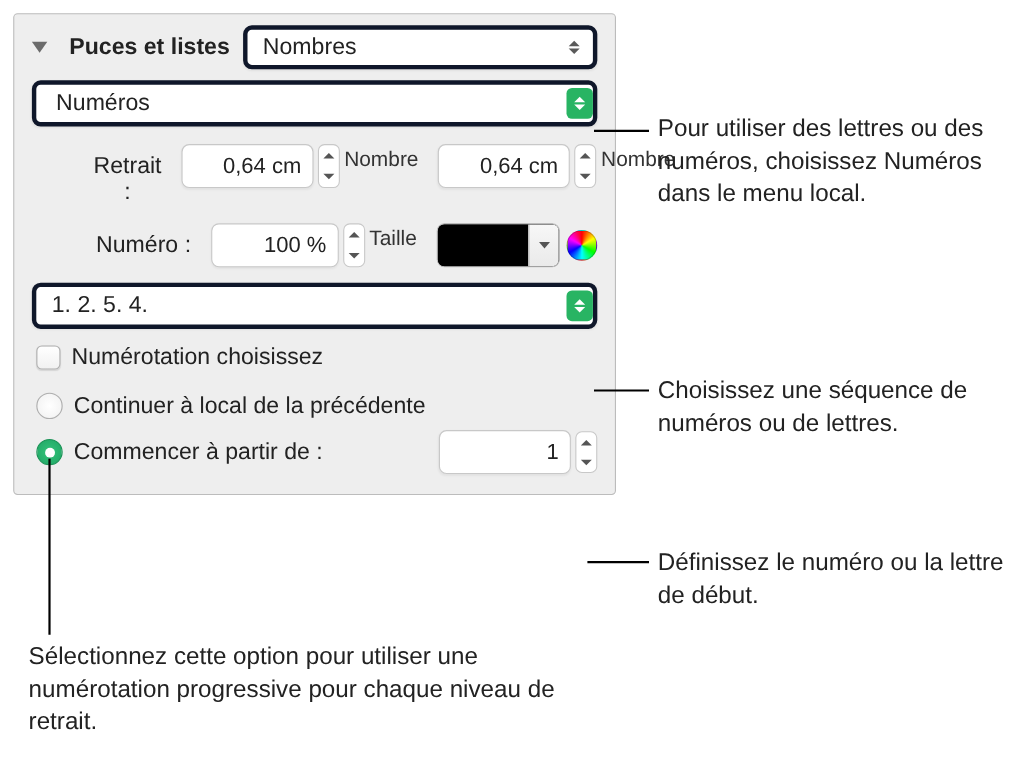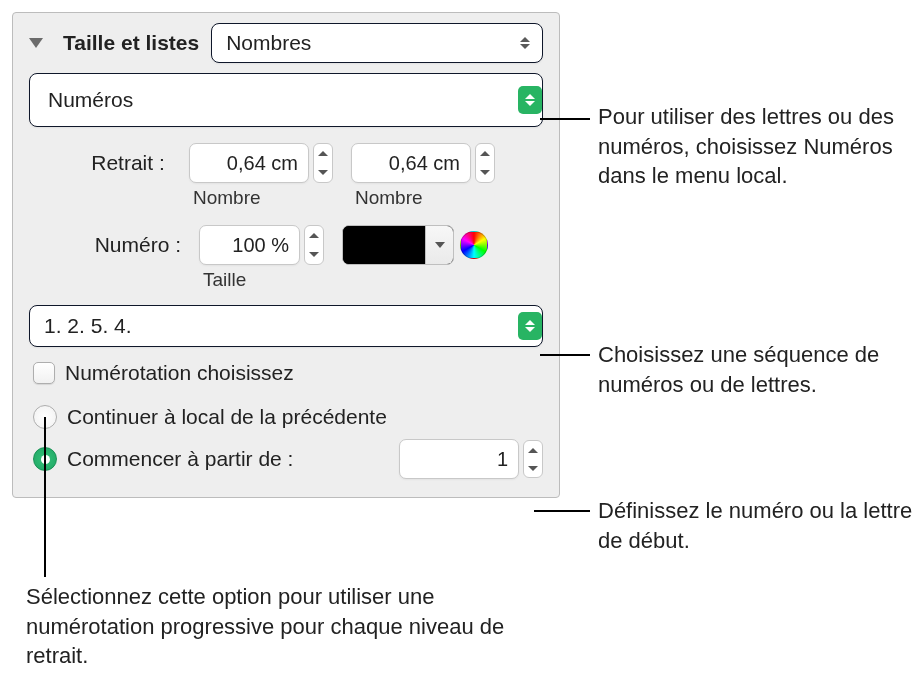--- a/index.html
+++ b/index.html
@@ -39,21 +39,21 @@
       font-weight: 700;
       font-size: 21px;
       flex: 0 0 auto;
     }
     .popup {
       display: flex;
       align-items: center;
       justify-content: space-between;
       padding: 6px 10px 6px 14px;
       background: #fff;
-      border: 1px solid #0f172a;
+      border: 4px solid #0f172a;
       border-radius: 8px;
       box-shadow: 0 1px 2px rgba(0,0,0,0.06);
       height: 40px;
     }
     .popup-lg { flex: 1; }
     .popup-val { font-size: 21px; color: #222; }
     .chev {
       width: 14px; height: 18px;
       display: flex; flex-direction: column; justify-content: center; align-items: center;
       gap: 2px;
@@ -68,37 +68,37 @@
     .green-chev .up { border-bottom-color: #fff; }
     .green-chev .down { border-top-color: #fff; }
     .green-btn {
       background: #28b463;
       width: 24px; height: 28px;
       border-radius: 5px;
       display: flex; align-items: center; justify-content: center;
       flex-shrink: 0;
     }
     .format-row { margin-top: 8px; }
-    .format-row .popup { width: 100%; height: 54px; padding-right: 0; }
+    .format-row .popup { width: 100%; height: 42px; padding-right: 0; }
     .format-row .popup-val { padding-left: 4px; }
     .retrait-row, .numero-row {
       display: flex;
       align-items: flex-start;
       margin-top: 16px;
       padding-left: 56px;
       gap: 18px;
     }
     .field-label {
       font-size: 21px;
       color: #222;
       text-align: right;
       padding-top: 8px;
     }
     .retrait-row .field-label { width: 86px; text-align: center; }
-    .stepper-block { display: flex; flex-direction: column; align-items: flex-start; }
+    .stepper-block { display: flex; flex-direction: row; align-items: flex-start; }
     .stepper { display: flex; align-items: center; }
     .stepper input {
       width: 120px; height: 40px;
       border: 1px solid #c8c8c8;
       border-radius: 7px;
       text-align: right;
       padding: 0 10px 0 4px;
       font-size: 20px;
       color: #222;
       background: #fff;
@@ -203,21 +203,21 @@
   </style>
 </head>
 <body>
 
 <div class="stage">
 
   <div class="panel">
 
     <div class="row header-row">
       <div class="disclosure"></div>
-      <div class="section-title">Taille et listes</div>
+      <div class="section-title">Puces et listes</div>
       <div class="popup popup-lg" style="margin-left:auto; width: 280px;">
         <span class="popup-val">Nombres</span>
         <span class="chev">
             <span class="up"></span>
             <span class="down"></span>
           </span>
       </div>
     </div>
 
     <div class="format-row">
@@ -261,21 +261,21 @@
             </div>
         </div>
         <div class="sub-label">Nombre</div>
       </div>
     </div>
 
     <div class="numero-row">
       <div class="field-label">Numéro :</div>
       <div class="stepper-block">
         <div class="stepper">
-          <input style="width: 101px;" value="100 %">
+          <input style="width: 116px;" value="100 %">
           <div class="stepper-btns">
               <div>
                 <span class="su"></span>
               </div>
               <div>
                 <span class="sd"></span>
               </div>
             </div>
         </div>
         <div class="sub-label">Taille</div>

